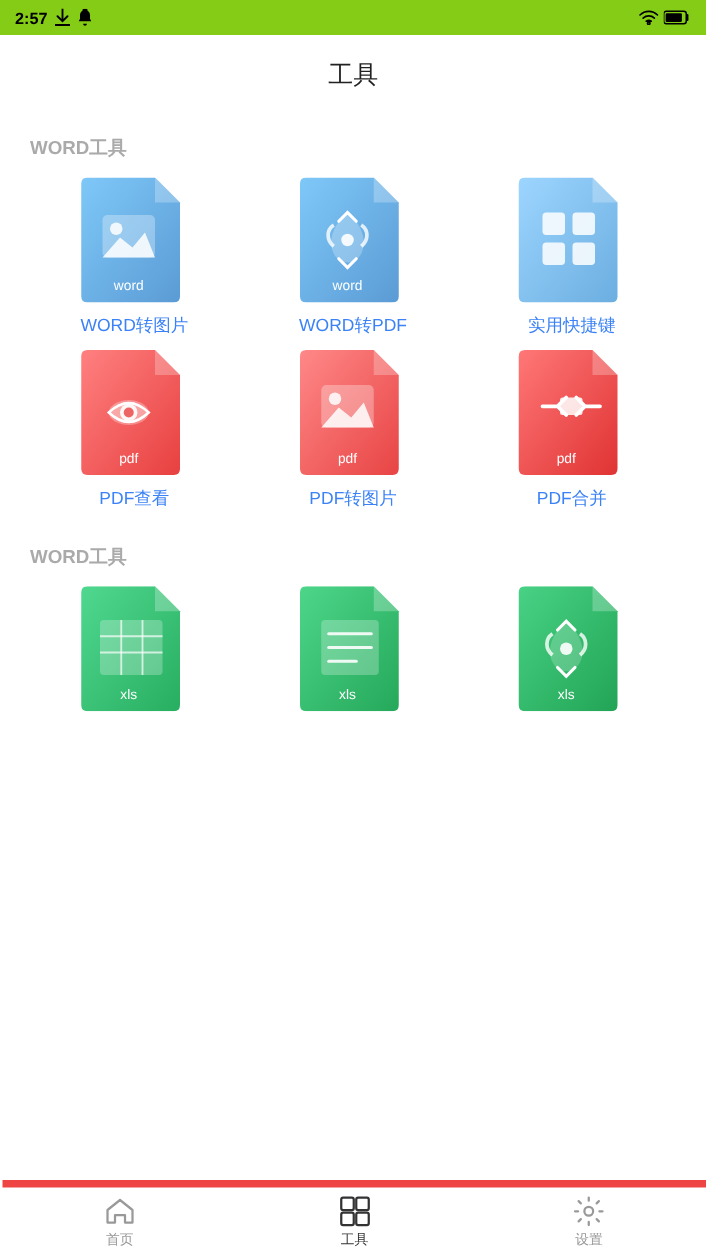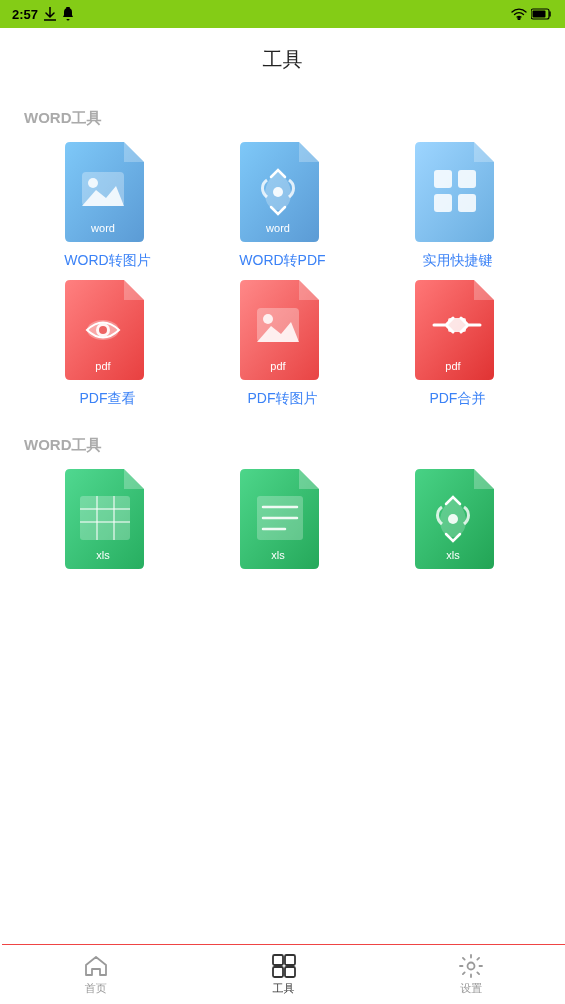--- a/index.html
+++ b/index.html
@@ -85,21 +85,21 @@
     }
 
     
     .bottom-nav {
       position: absolute;
       bottom: 0;
       left: 2px;
       right: 0;
       height: 60px;
       background: #fff;
-      border-top: 1px solid #ef4444;
+      border-top: 6px solid #ef4444;
       display: flex;
       align-items: center;
       justify-content: space-around;
     }
     .nav-item {
       display: flex;
       flex-direction: column;
       align-items: center;
       gap: 2px;
       cursor: pointer;

